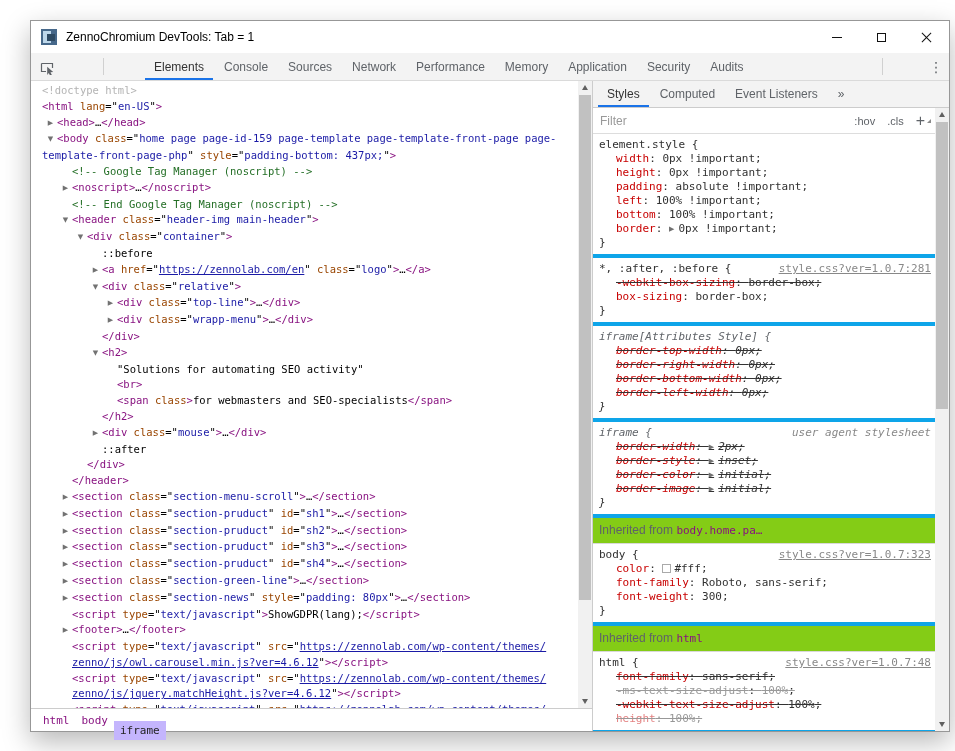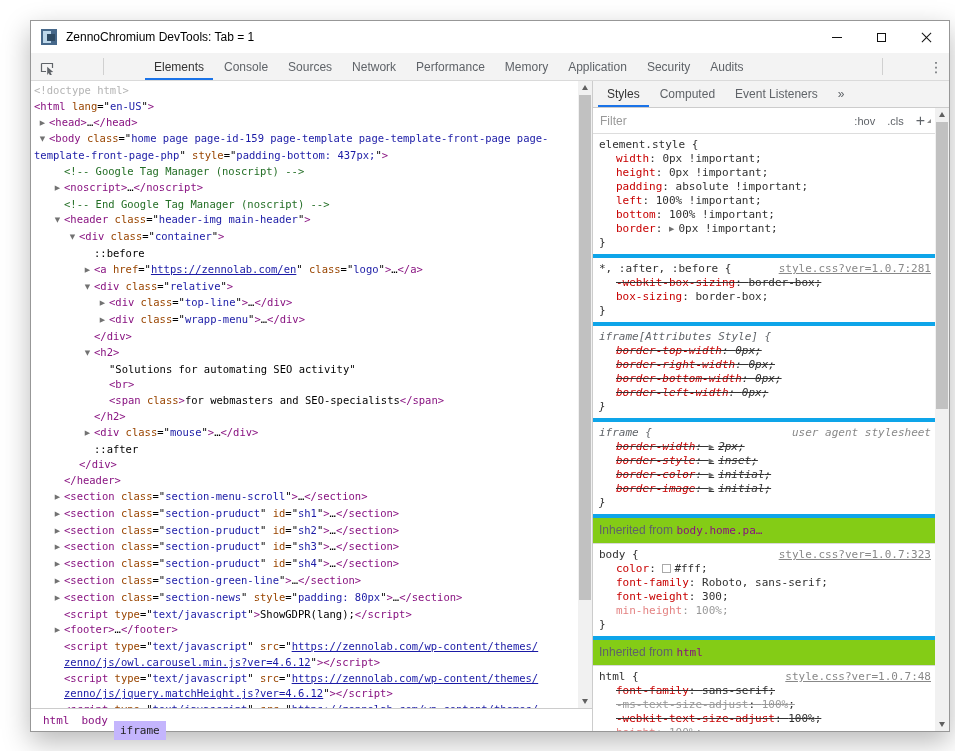--- a/index.html
+++ b/index.html
@@ -32,21 +32,21 @@
   .dtabs { display:flex; align-items:stretch; }
   .tab { padding:0 10px; display:flex; align-items:center; font-size:12px; color:#5f6368; position:relative; cursor:default; }
   .tab.active { color:#333; }
   .tab.active::after { content:""; position:absolute; left:1px; right:1px; bottom:0; height:2px; background:#1a73e8; }
   .tb-spacer { flex:1 1 auto; }
   .kebab-btn { width:26px; display:flex; align-items:center; justify-content:center; color:#5f6368; font-size:14px; }
 
   
   .main { flex:1 1 auto; display:flex; min-height:0; }
   .left-pane { width:562px; flex:0 0 auto; display:flex; flex-direction:column; border-right:1px solid #ccc; min-height:0; }
-  .tree-row { flex:1 1 auto; display:flex; min-height:0; }
+  .tree-row { flex:1 1 auto; display:flex; min-height:0;padding-left:8px; }
   .tree { flex:1 1 auto; overflow:hidden; padding-top:2px; font-family:"DejaVu Sans Mono", monospace;
           font-size:10.5px; line-height:15.8px; white-space:pre; color:#000; }
   .tline { position:relative; }
   .tarrow { display:inline-block; width:13px; margin-left:-13px; color:#727272; font-size:7px;
             font-family:"DejaVu Sans", sans-serif; text-align:center; vertical-align:1px; }
   .sg-tag { color:#881280; } .sg-attr { color:#994500; } .sg-val { color:#1a1aa6; }
   .sg-link { color:#1a1aa6; text-decoration:underline; }
   .sg-com { color:#236e25; } .sg-doc { color:#b4b4b4; } .sg-txt { color:#000; }
 
   
@@ -231,21 +231,20 @@
                 </div>
                 <div class="css-header"><span class="">Inherited from </span><span class="css-header-target">body.home.pa…</span></div>
                 <div class="css-rule">
                   <div class="css-selector-line">
                     <span class="css-selector">body {</span>
                     <span class="css-source src-link">style.css?ver=1.0.7:323</span>
                   </div>
                   <div class="css-prop"><span class="p-name">color</span><span class="p-colon">: </span><span class="p-swatch" style="background: rgb(255, 255, 255);"></span><span class="p-val">#fff</span><span class="p-semi">;</span></div>
                   <div class="css-prop"><span class="p-name">font-family</span><span class="p-colon">: </span><span class="p-val">Roboto, sans-serif</span><span class="p-semi">;</span></div>
                   <div class="css-prop"><span class="p-name">font-weight</span><span class="p-colon">: </span><span class="p-val">300</span><span class="p-semi">;</span></div>
-                  <div class="css-prop faded"><span class="p-name">min-height</span><span class="p-colon">: </span><span class="p-val">100%</span><span class="p-semi">;</span></div>
                   <div class="css-close">}</div>
                 </div>
                 <div class="css-header"><span class="">Inherited from </span><span class="css-header-target">html</span></div>
                 <div class="css-rule">
                   <div class="css-selector-line">
                     <span class="css-selector">html {</span>
                     <span class="css-source src-link">style.css?ver=1.0.7:48</span>
                   </div>
                   <div class="css-prop struck"><span class="p-name">font-family</span><span class="p-colon">: </span><span class="p-val">sans-serif</span><span class="p-semi">;</span></div>
                   <div class="css-prop struck gray"><span class="p-name">-ms-text-size-adjust</span><span class="p-colon">: </span><span class="p-val">100%</span><span class="p-semi">;</span></div>

